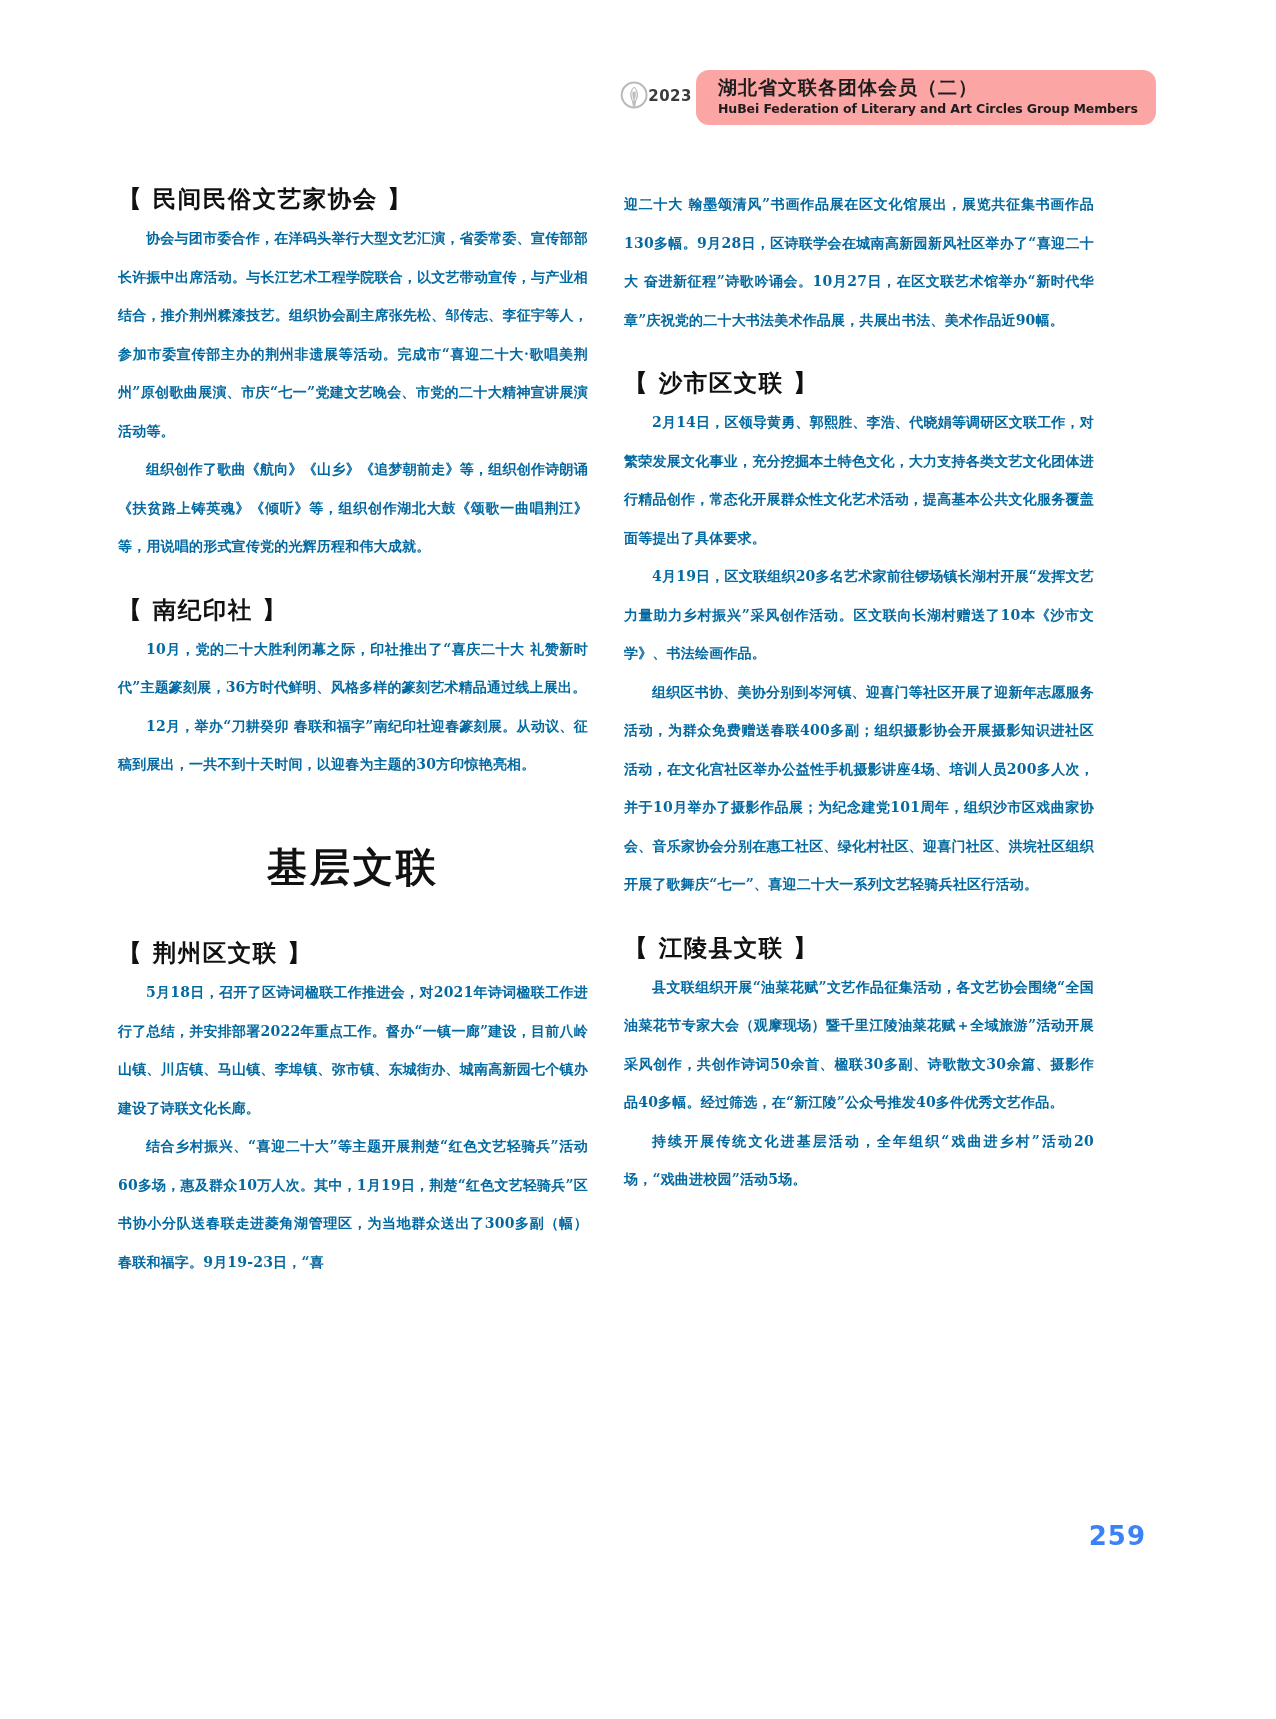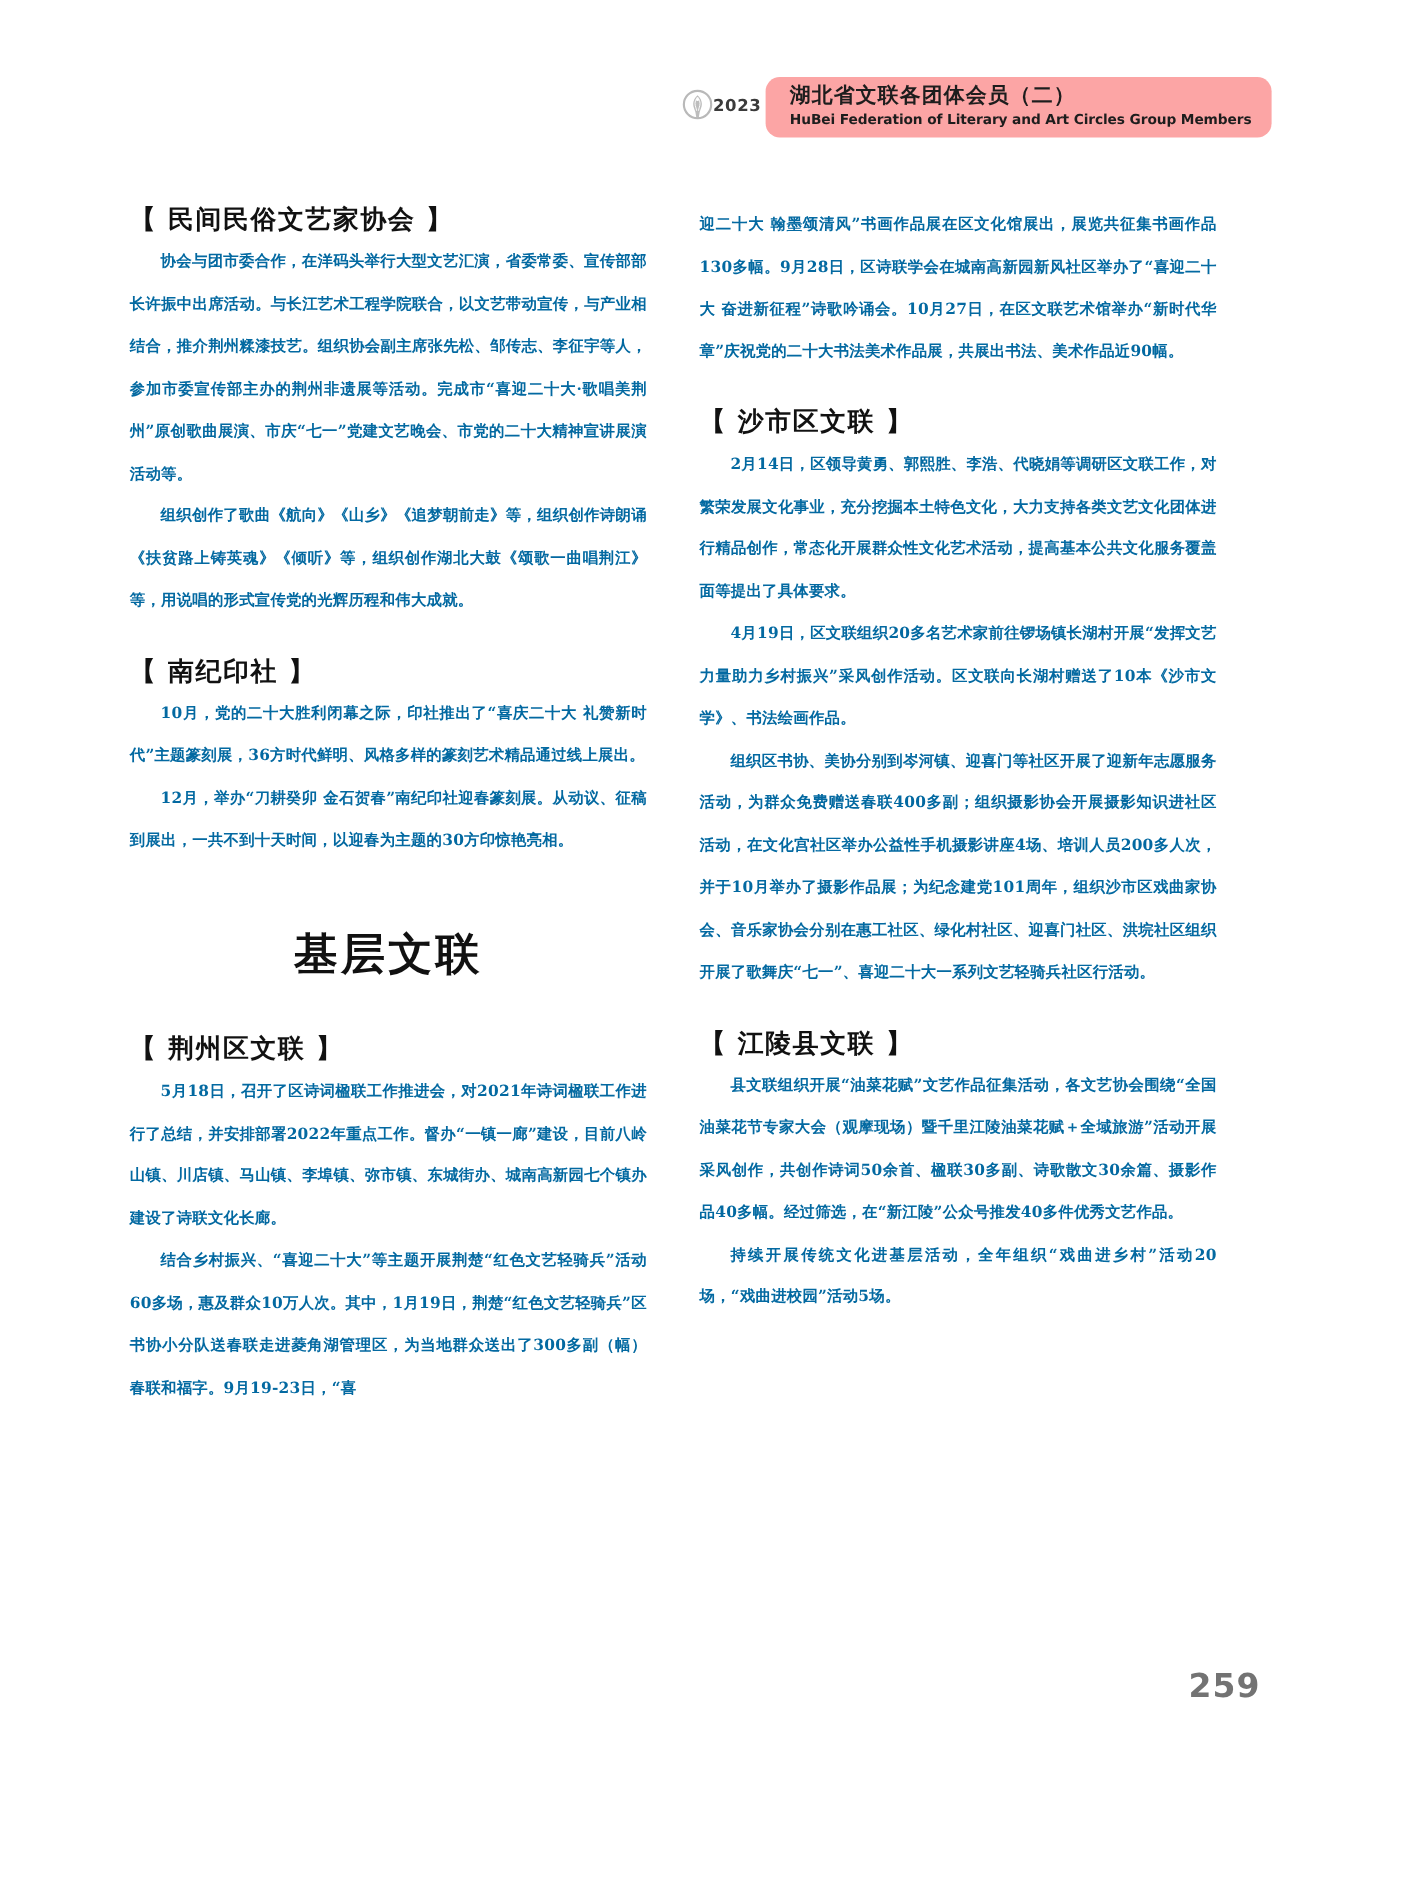--- a/index.html
+++ b/index.html
@@ -81,21 +81,21 @@
   }
 
   
   .columns {
     position: absolute;
     top: 185px;
     left: 118px;
     width: 1042px;
     height: 1300px;
     display: flex;
-    gap: 48px;
+    gap: 36px;
   }
   .col {
     width: 470px;
     flex: 0 0 470px;
   }
 
   
   h2.sec-head {
     font-family: "DejaVu Sans", "Liberation Sans", sans-serif;
     font-weight: bold;
@@ -128,23 +128,23 @@
   }
   .gap-md { height: 30px; }
 
   
   .page-number {
     position: absolute;
     right: 130px;
     bottom: 168px;
     font-family: "DejaVu Sans", "Liberation Sans", sans-serif;
     font-weight: bold;
-    font-size: 30px;
+    font-size: 26px;
     letter-spacing: 1px;
-    color: #737373;
+    color: #3b82f6;
   }
 </style>
 </head>
 <body>
 
 <div class="page">
 
   <div class="header">
     <div class="logo-block">
       <svg class="logo-mark" viewBox="0 0 100 100">
@@ -167,21 +167,21 @@
     <div class="col">
 
       <h2 class="sec-head">【 民间民俗文艺家协会 】</h2>
       <p class="para">协会与团市委合作，在洋码头举行大型文艺汇演，省委常委、宣传部部长许振中出席活动。与长江艺术工程学院联合，以文艺带动宣传，与产业相结合，推介荆州糅漆技艺。组织协会副主席张先松、邹传志、李征宇等人，参加市委宣传部主办的荆州非遗展等活动。完成市“喜迎二十大·歌唱美荆州”原创歌曲展演、市庆“七一”党建文艺晚会、市党的二十大精神宣讲展演活动等。</p>
       <p class="para">组织创作了歌曲《航向》《山乡》《追梦朝前走》等，组织创作诗朗诵《扶贫路上铸英魂》《倾听》等，组织创作湖北大鼓《颂歌一曲唱荆江》等，用说唱的形式宣传党的光辉历程和伟大成就。</p>
 
       <div class="gap-md"></div>
 
       <h2 class="sec-head">【 南纪印社 】</h2>
       <p class="para">10月，党的二十大胜利闭幕之际，印社推出了“喜庆二十大 礼赞新时代”主题篆刻展，36方时代鲜明、风格多样的篆刻艺术精品通过线上展出。</p>
-      <p class="para">12月，举办“刀耕癸卯 金石贺春”南纪印社迎春篆刻展。从动议、征稿到展出，一共不到十天时间，以迎春为主题的30方印惊艳亮相。</p>
+      <p class="para">12月，举办“刀耕癸卯 春联和福字”南纪印社迎春篆刻展。从动议、征稿到展出，一共不到十天时间，以迎春为主题的30方印惊艳亮相。</p>
 
       <div class="big-head">基层文联</div>
 
       <h2 class="sec-head">【 荆州区文联 】</h2>
       <p class="para">5月18日，召开了区诗词楹联工作推进会，对2021年诗词楹联工作进行了总结，并安排部署2022年重点工作。督办“一镇一廊”建设，目前八岭山镇、川店镇、马山镇、李埠镇、弥市镇、东城街办、城南高新园七个镇办建设了诗联文化长廊。</p>
       <p class="para">结合乡村振兴、“喜迎二十大”等主题开展荆楚“红色文艺轻骑兵”活动60多场，惠及群众10万人次。其中，1月19日，荆楚“红色文艺轻骑兵”区书协小分队送春联走进菱角湖管理区，为当地群众送出了300多副（幅）春联和福字。9月19-23日，“喜</p>
     </div>
 
     <div class="col">
 

